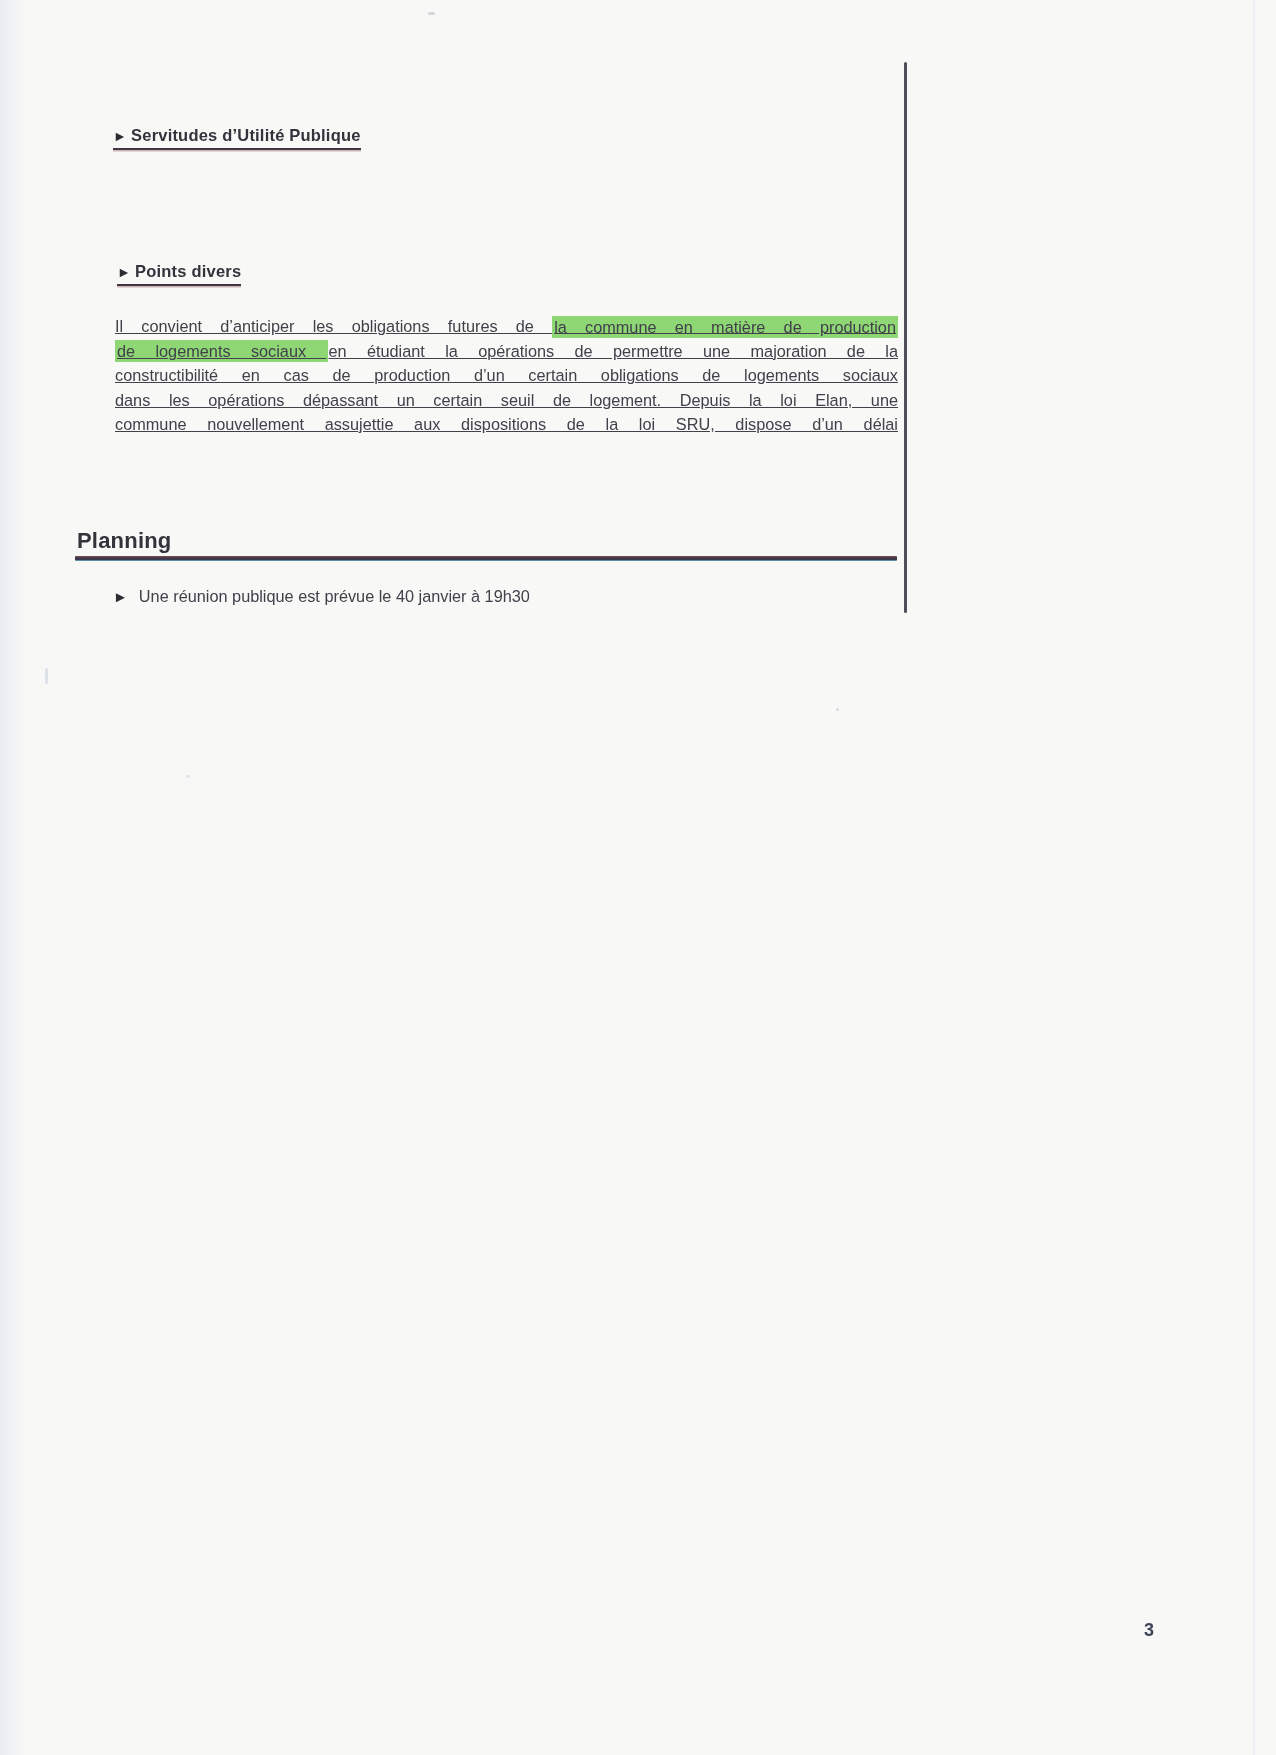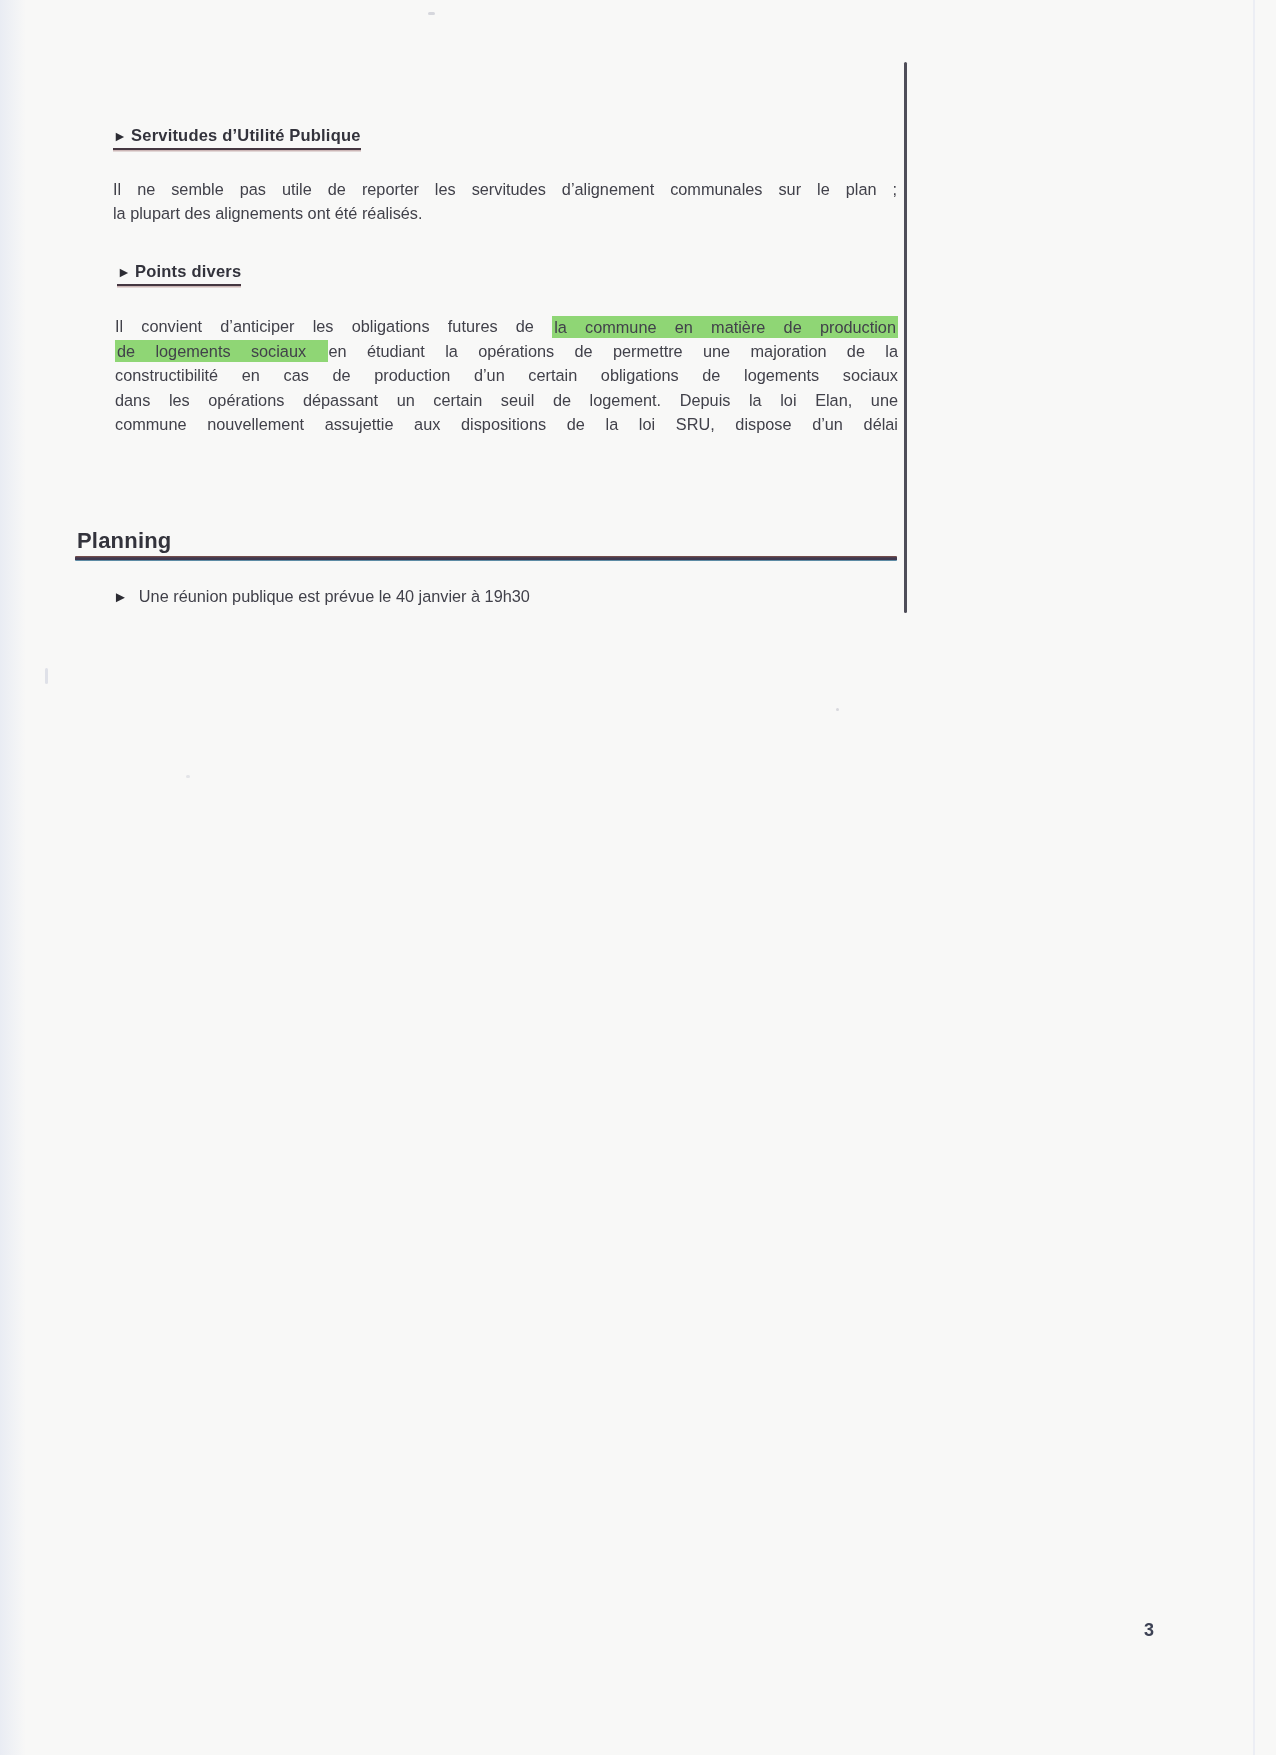--- a/index.html
+++ b/index.html
@@ -67,21 +67,21 @@
   }
   .heading-servitudes { left: 113px; top: 126px; }
   .heading-points     { left: 117px; top: 262px; }
 
   
   .para {
     position: absolute;
     font-size: 16.3px;
   }
   .paragraph-servitudes { left: 113px; top: 177px; width: 784px; line-height: 24px; }
-  .paragraph-points     { left: 115px; top: 314px; width: 783px; line-height: 24.5px; }
+  .paragraph-points     { left: 115px; top: 314px; width: 783px; line-height: 24.5px; text-decoration: underline; }
   .tline { text-align: left; }
   .tline.just { text-align: justify; text-align-last: justify; }
   mark {
     background: var(--hl, #8fd675);
     color: inherit;
     padding: 1.5px 2px 2.5px 2px;
   }
 
   
   .planning-title {
@@ -131,24 +131,20 @@
   <div class="scan-vertical-line"></div>
   <div class="speck speck-1"></div>
   <div class="speck speck-2"></div>
   <div class="speck speck-3"></div>
   <div class="speck speck-4"></div>
 
   <div class="sub-heading heading-servitudes">
     <span class="h-inner"><span class="tri">►</span><span>Servitudes d’Utilité Publique</span></span>
   </div>
 
-  <div class="para paragraph-servitudes">
-      <div class="tline just"><span>Il ne semble pas utile de reporter les servitudes d’alignement communales sur le plan ;</span></div>
-      <div class="tline"><span>la plupart des alignements ont été réalisés.</span></div>
-    </div>
 
   <div class="sub-heading heading-points">
     <span class="h-inner"><span class="tri">►</span><span>Points divers</span></span>
   </div>
 
   <div class="para paragraph-points">
       <div class="tline just"><span>Il convient d’anticiper les obligations futures de </span><mark>la commune en matière de production</mark></div>
       <div class="tline just"><mark>de logements sociaux </mark><span>en étudiant la opérations de permettre une majoration de la</span></div>
       <div class="tline just"><span>constructibilité en cas de production d’un certain obligations de logements sociaux</span></div>
       <div class="tline just"><span>dans les opérations dépassant un certain seuil de logement. Depuis la loi Elan, une</span></div>

